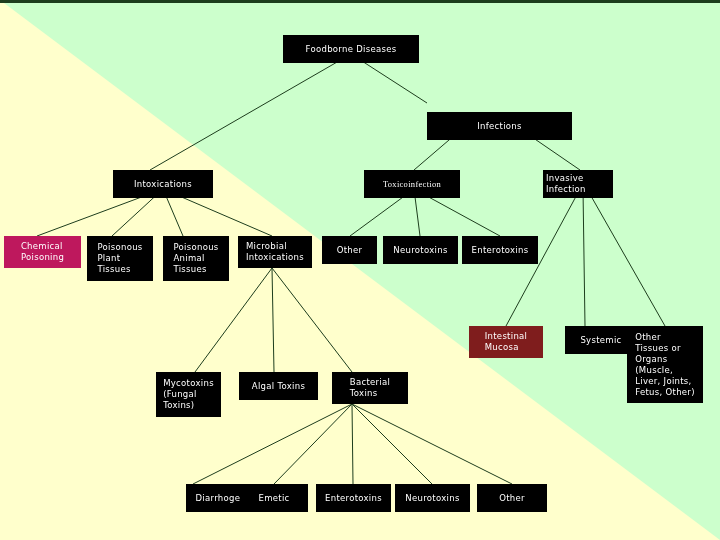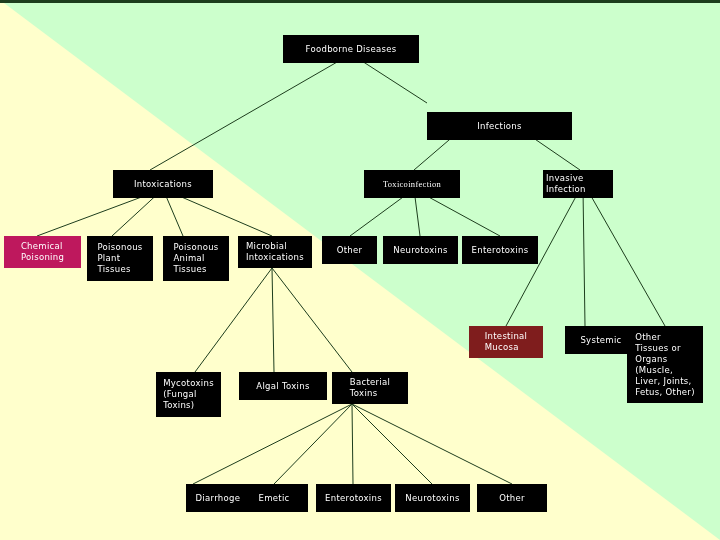--- a/index.html
+++ b/index.html
@@ -110,21 +110,21 @@
       <div class="node" style="left: 549px; top: 326px; width: 72px; height: 19px; background: rgb(0, 0, 0); color: rgb(255, 255, 255); margin-left: 16px;"><span>Systemic</span></div>
       <div class="node" style="left: 627px; top: 326px; width: 76px; height: 77px; background: rgb(0, 0, 0); color: rgb(255, 255, 255);"><span>Other
 Tissues or
 Organs
 (Muscle,
 Liver, Joints,
 Fetus, Other)</span></div>
       <div class="node" style="left: 156px; top: 372px; width: 65px; height: 45px; background: rgb(0, 0, 0); color: rgb(255, 255, 255);"><span>Mycotoxins
 (Fungal
 Toxins)</span></div>
-      <div class="node" style="left: 239px; top: 372px; width: 88px; height: 19px; background: rgb(0, 0, 0); color: rgb(255, 255, 255);"><span>Algal Toxins</span></div>
+      <div class="node" style="left: 239px; top: 372px; width: 79px; height: 19px; background: rgb(0, 0, 0); color: rgb(255, 255, 255);"><span>Algal Toxins</span></div>
       <div class="node" style="left: 332px; top: 372px; width: 76px; height: 32px; background: rgb(0, 0, 0); color: rgb(255, 255, 255);"><span>Bacterial
 Toxins</span></div>
       <div class="node" style="left: 146px; top: 484px; width: 77px; height: 19px; background: rgb(0, 0, 0); color: rgb(255, 255, 255); margin-left: 40px;"><span>Diarrhogenic</span></div>
       <div class="node" style="left: 240px; top: 484px; width: 68px; height: 19px; background: rgb(0, 0, 0); color: rgb(255, 255, 255);"><span>Emetic</span></div>
       <div class="node" style="left: 316px; top: 484px; width: 75px; height: 19px; background: rgb(0, 0, 0); color: rgb(255, 255, 255);"><span>Enterotoxins</span></div>
       <div class="node" style="left: 395px; top: 484px; width: 75px; height: 19px; background: rgb(0, 0, 0); color: rgb(255, 255, 255);"><span>Neurotoxins</span></div>
       <div class="node" style="left: 477px; top: 484px; width: 70px; height: 19px; background: rgb(0, 0, 0); color: rgb(255, 255, 255);"><span>Other</span></div>
     </div>
 
 </div>

